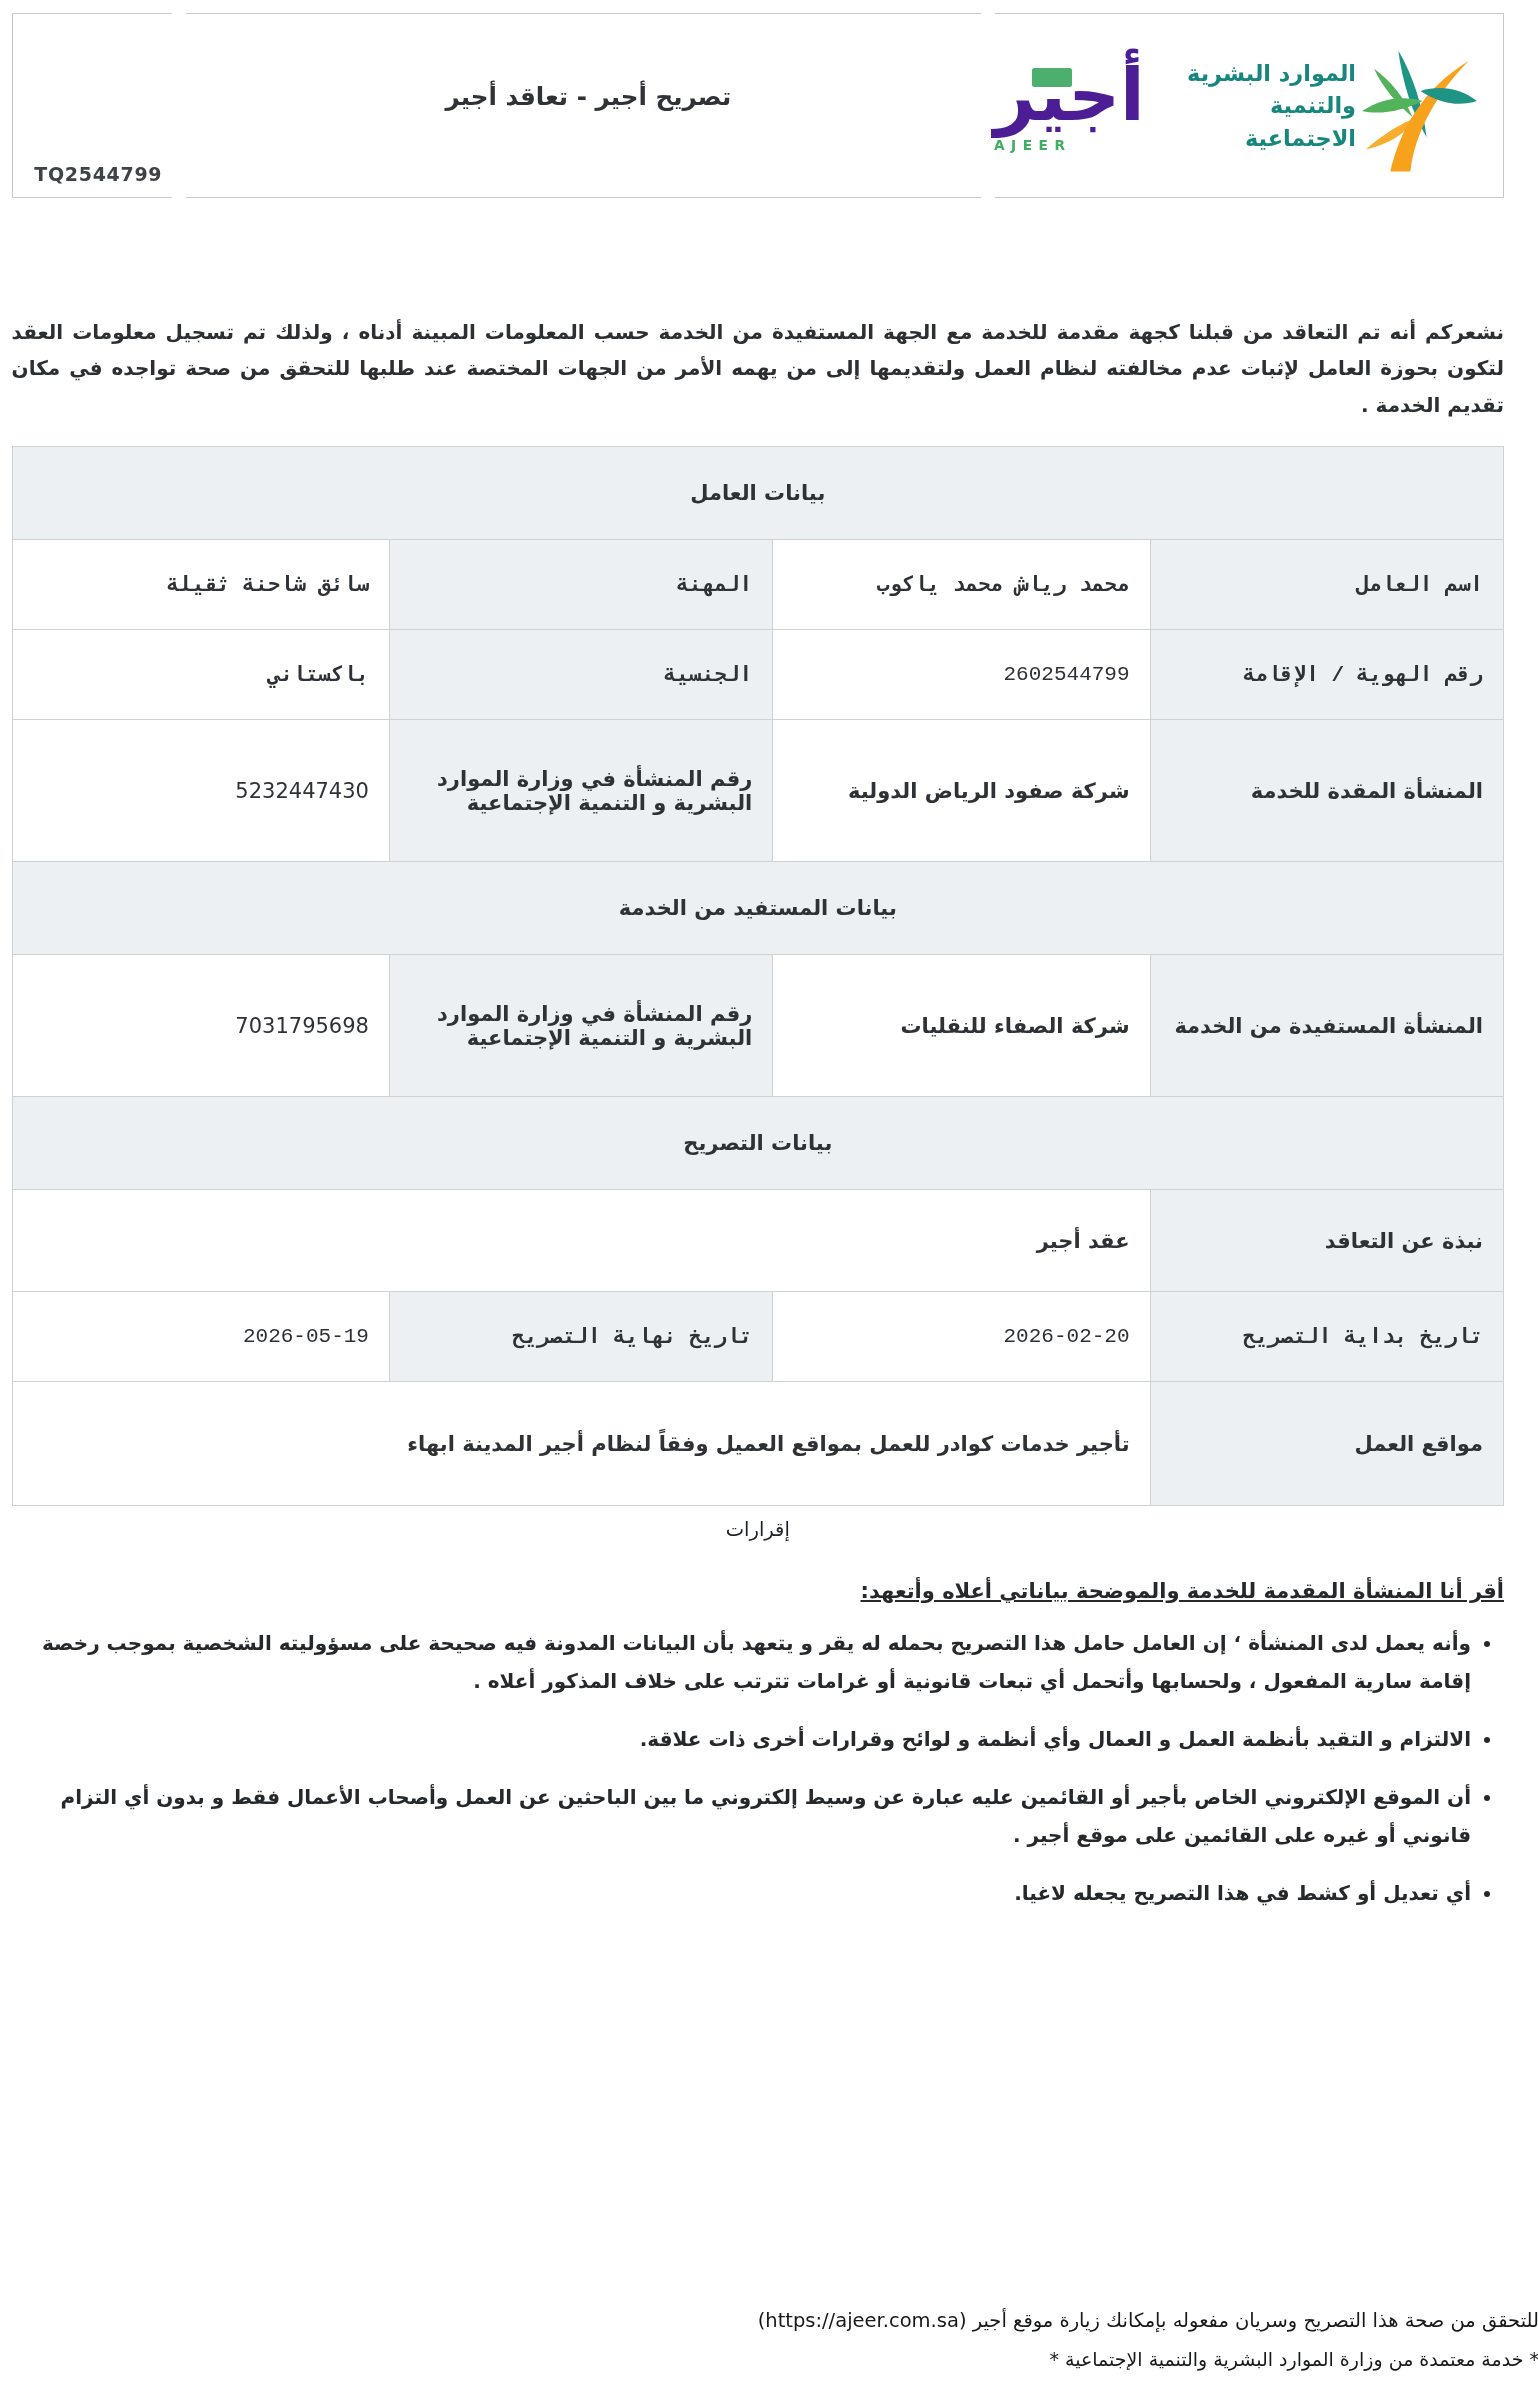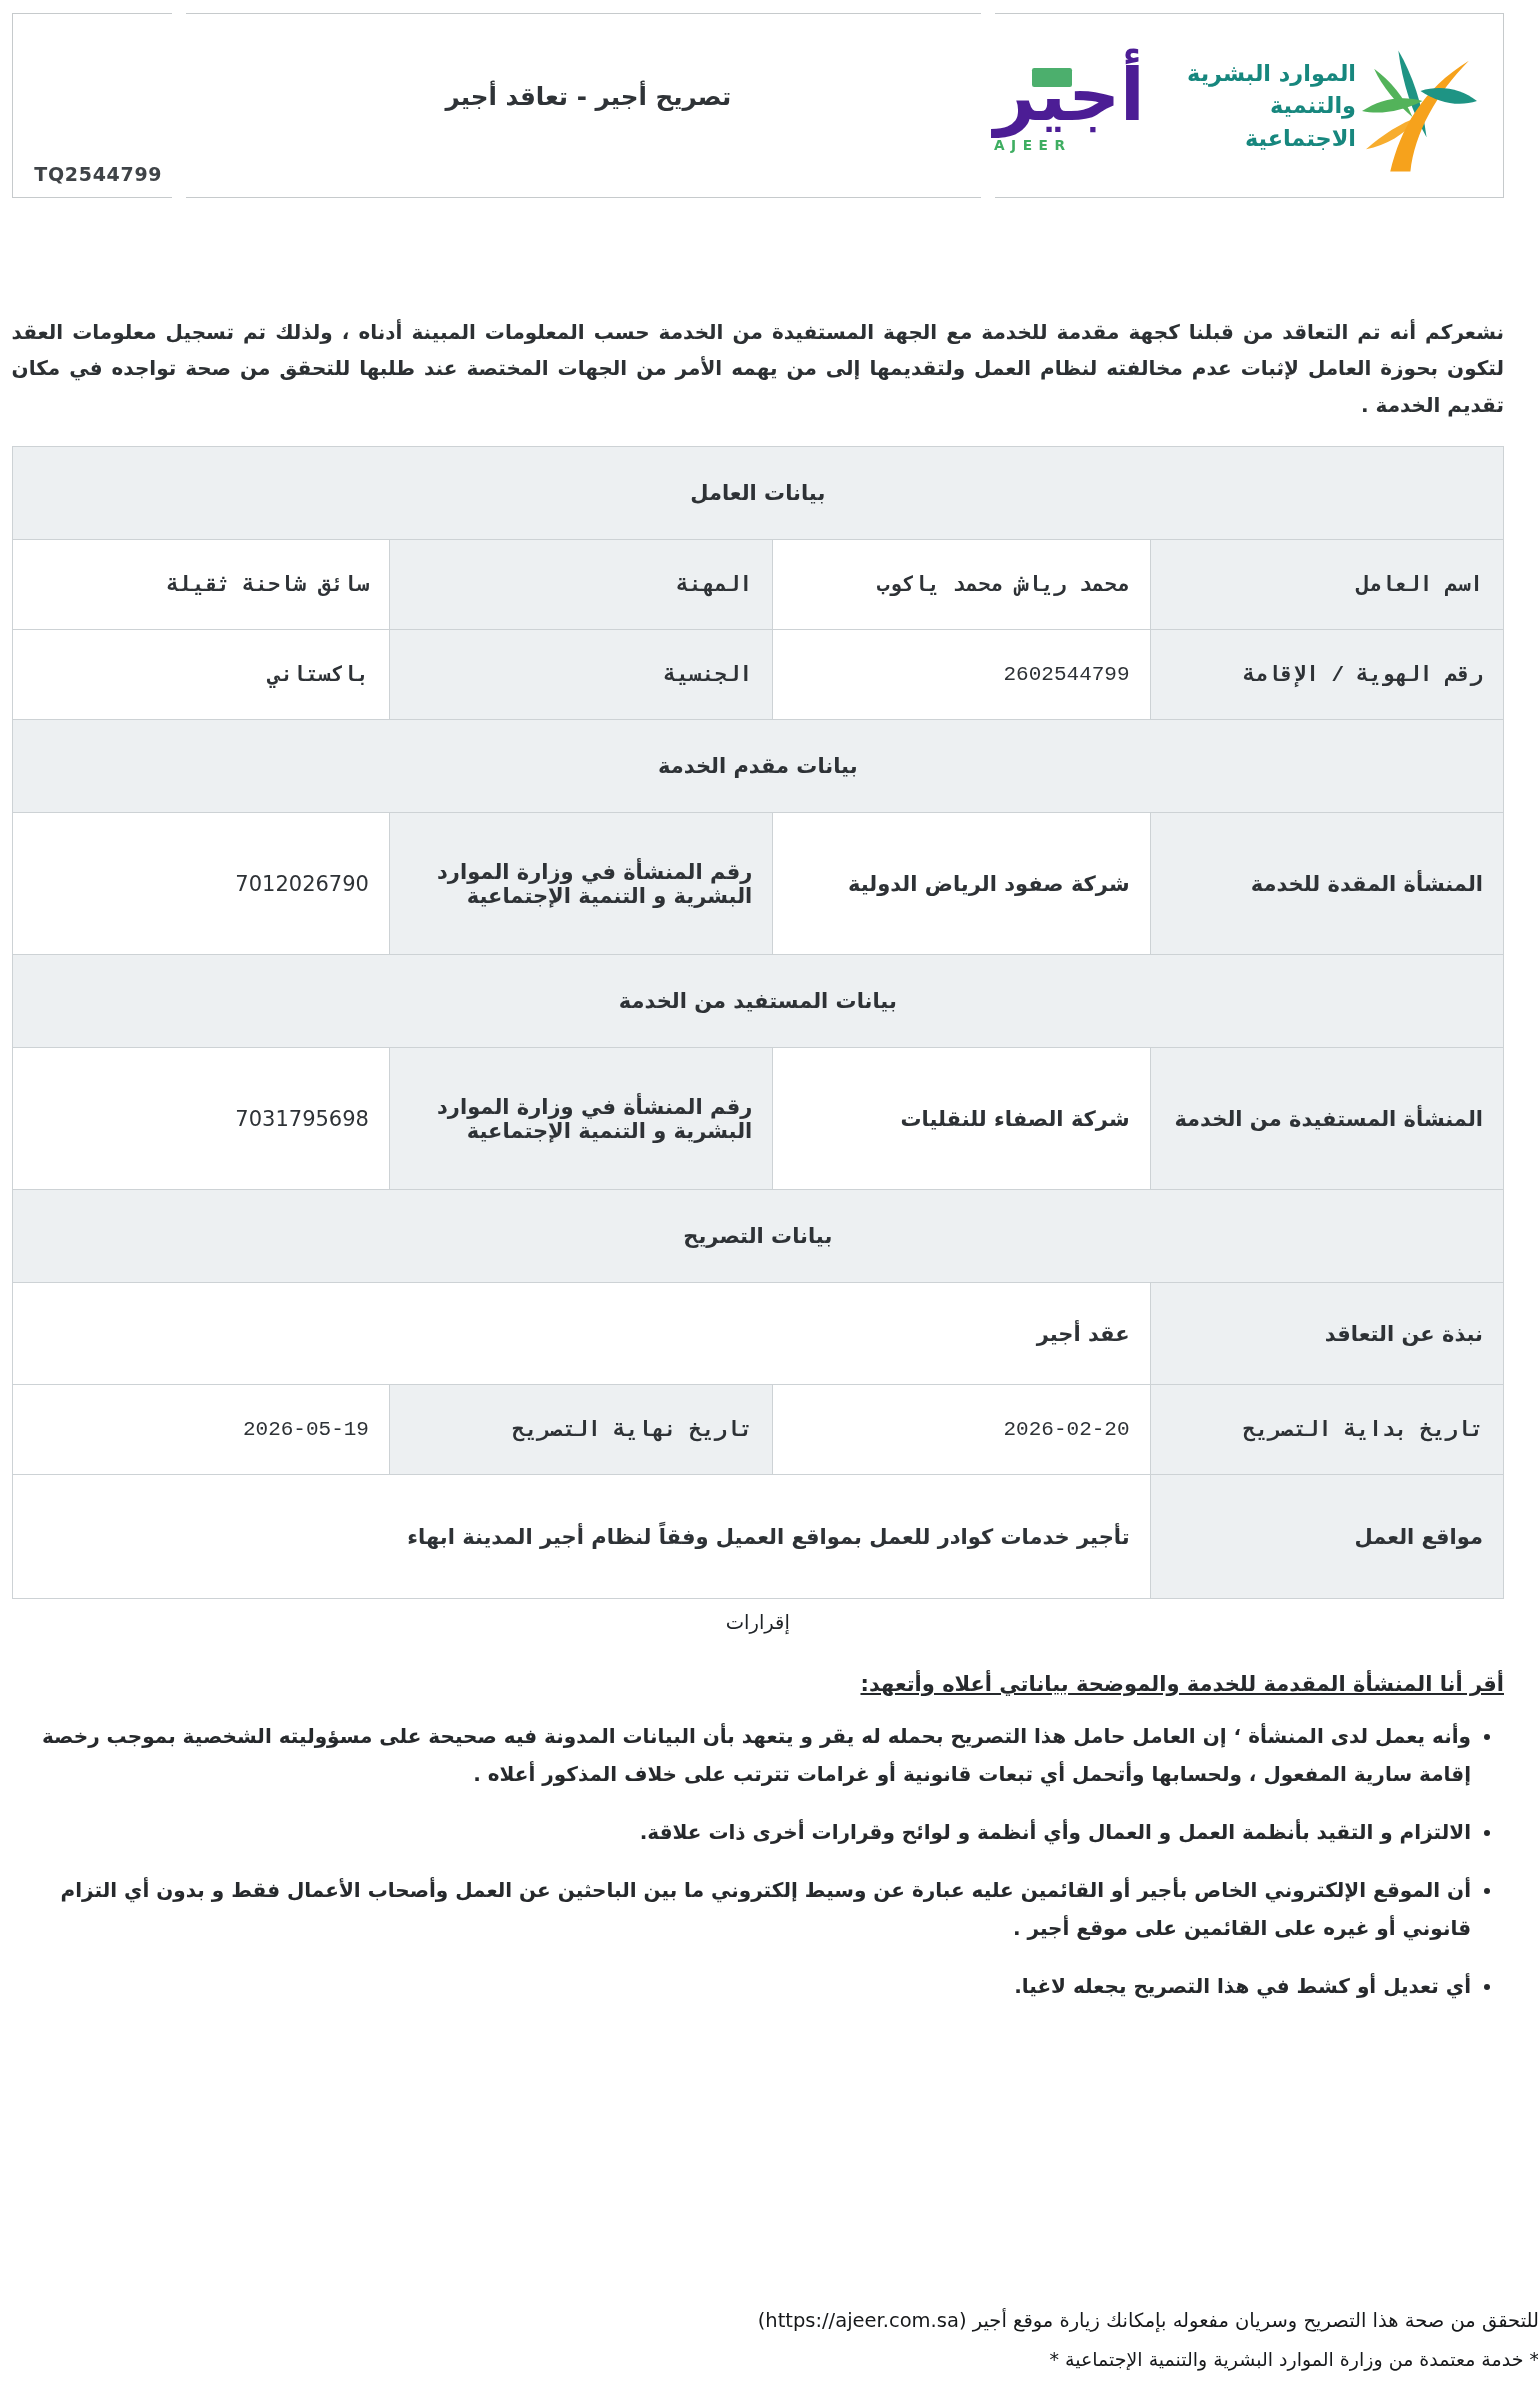--- a/index.html
+++ b/index.html
@@ -129,28 +129,25 @@
         <td class="lbl">المهنة</td>
         <td class="val">سائق شاحنة ثقيلة</td>
       </tr>
       <tr class="h-row">
         <td class="lbl">رقم الهوية / الإقامة</td>
         <td class="num">2602544799</td>
         <td class="lbl">الجنسية</td>
         <td class="val">باكستاني</td>
       </tr>
 
-      <tr>
-        <td class="sec" colspan="4">بيانات مقدم الخدمة</td>
-      </tr>
       <tr class="h-tall">
         <td class="lbl">المنشأة المقدة للخدمة</td>
         <td class="val">شركة صفود الرياض الدولية</td>
         <td class="lbl">رقم المنشأة في وزارة الموارد البشرية و التنمية الإجتماعية</td>
-        <td class="num">7012026790</td>
+        <td class="num">5232447430</td>
       </tr>
 
       <tr>
         <td class="sec" colspan="4">بيانات المستفيد من الخدمة</td>
       </tr>
       <tr class="h-tall">
         <td class="lbl">المنشأة المستفيدة من الخدمة</td>
         <td class="val">شركة الصفاء للنقليات</td>
         <td class="lbl">رقم المنشأة في وزارة الموارد البشرية و التنمية الإجتماعية</td>
         <td class="num">7031795698</td>

